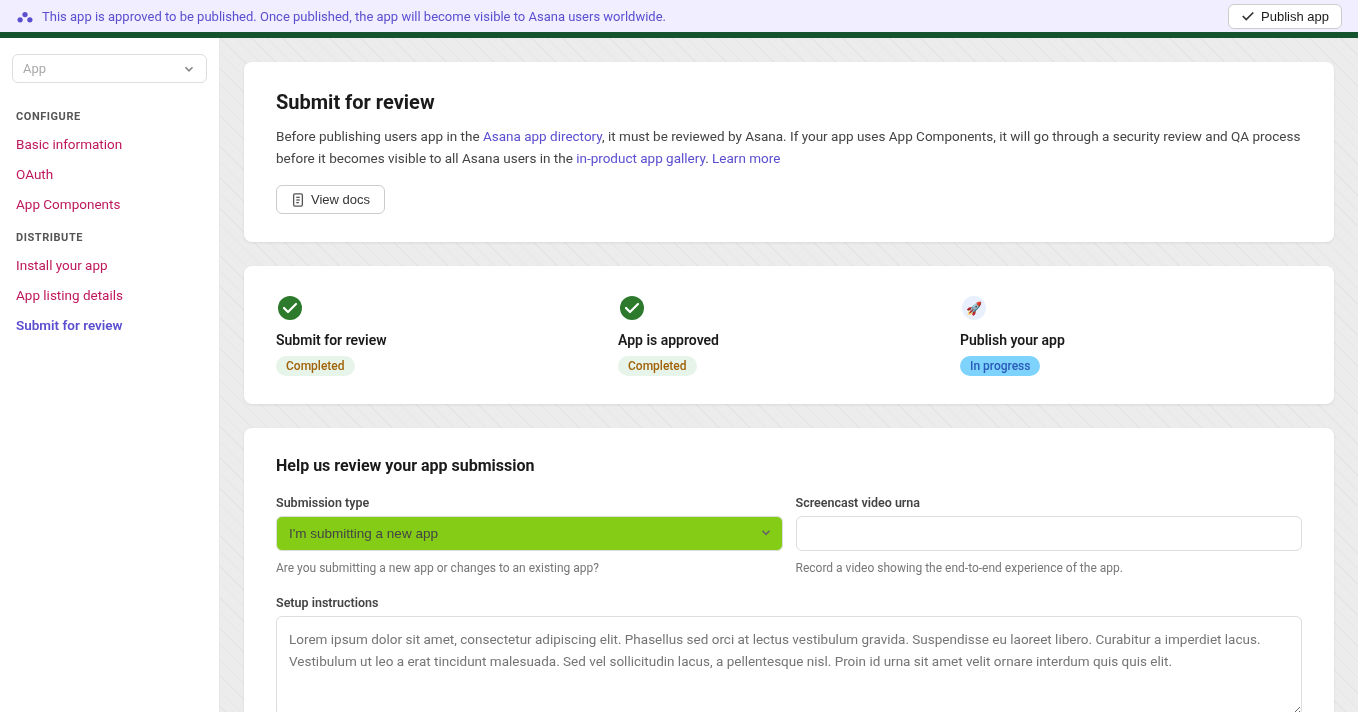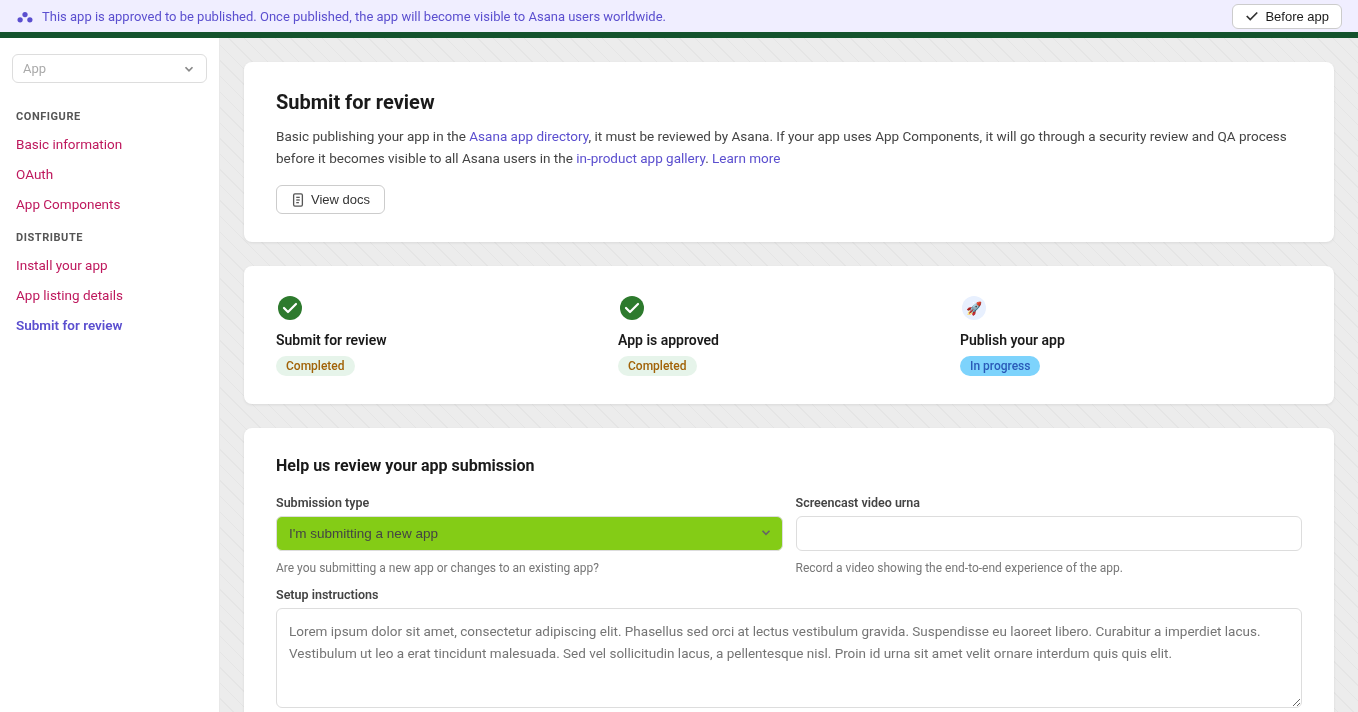--- a/index.html
+++ b/index.html
@@ -197,21 +197,21 @@
     }
     .form-card h3 {
       font-size: 16px;
       font-weight: 700;
       margin-bottom: 20px;
       color: #1a1a1a;
     }
     .form-row {
       display: flex;
       gap: 13px;
-      margin-bottom: 12px;
+      margin-bottom: 20px;
     }
     .form-group {
       flex: 1;
       display: flex;
       flex-direction: column;
       gap: 6px;
     }
     .form-label {
       font-size: 12.5px;
       font-weight: 600;
@@ -275,21 +275,21 @@
       <circle cx="12" cy="10" r="3.5"></circle>
       <circle cx="5.5" cy="17" r="3.5"></circle>
       <circle cx="18.5" cy="17" r="3.5"></circle>
     </svg>
     <span>This app is approved to be published. Once published, the app will become visible to Asana users worldwide.</span>
   </div>
   <button class="publish-btn">
     <svg width="14" height="14" viewBox="0 0 16 16" fill="none" stroke="#333" stroke-width="2">
       <polyline points="2,8 6,12 14,4"></polyline>
     </svg>
-    <span>Before app</span>
+    <span>Publish app</span>
   </button>
 </div>
 
 <div class="layout">
 
   <aside class="sidebar">
     <div class="sidebar-app-selector">
       <span style="color:#aaa; font-size:13px;">App</span>
       <svg width="14" height="14" viewBox="0 0 16 16" fill="none" stroke="#888" stroke-width="2">
         <polyline points="4,6 8,10 12,6"></polyline>
@@ -305,21 +305,21 @@
     <div class="sidebar-item">Install your app</div>
     <div class="sidebar-item">App listing details</div>
     <div class="sidebar-item active">Submit for review</div>
   </aside>
 
   <main class="main">
 
     <div class="card">
       <h2>Submit for review</h2>
       <p class="card-desc">
-        <span>Basic publishing your app in the </span><a href="#">Asana app directory</a><span>, it must be reviewed by Asana. If your app uses App Components, it will go through a security review and QA process before it becomes visible to all Asana users in the </span><a href="#">in-product app gallery</a><span>. </span><a href="#">Learn more</a>
+        <span>Before publishing users app in the </span><a href="#">Asana app directory</a><span>, it must be reviewed by Asana. If your app uses App Components, it will go through a security review and QA process before it becomes visible to all Asana users in the </span><a href="#">in-product app gallery</a><span>. </span><a href="#">Learn more</a>
       </p>
       <button class="view-docs-btn">
         <svg width="14" height="14" viewBox="0 0 16 16" fill="none" stroke="#555" stroke-width="1.5">
           <rect x="3" y="1" width="10" height="14" rx="1.5"></rect>
           <line x1="6" y1="5" x2="10" y2="5"></line>
           <line x1="6" y1="8" x2="10" y2="8"></line>
           <line x1="6" y1="11" x2="9" y2="11"></line>
         </svg>
         <span>View docs</span>
       </button>

